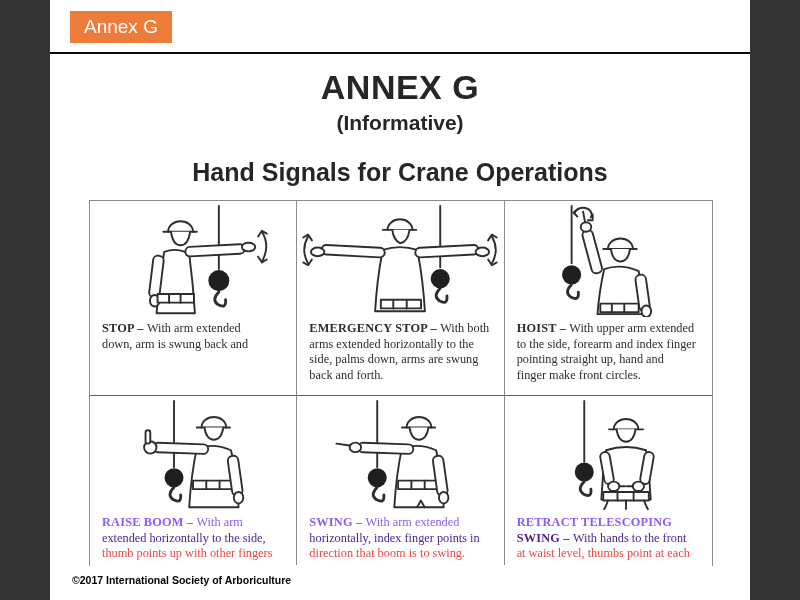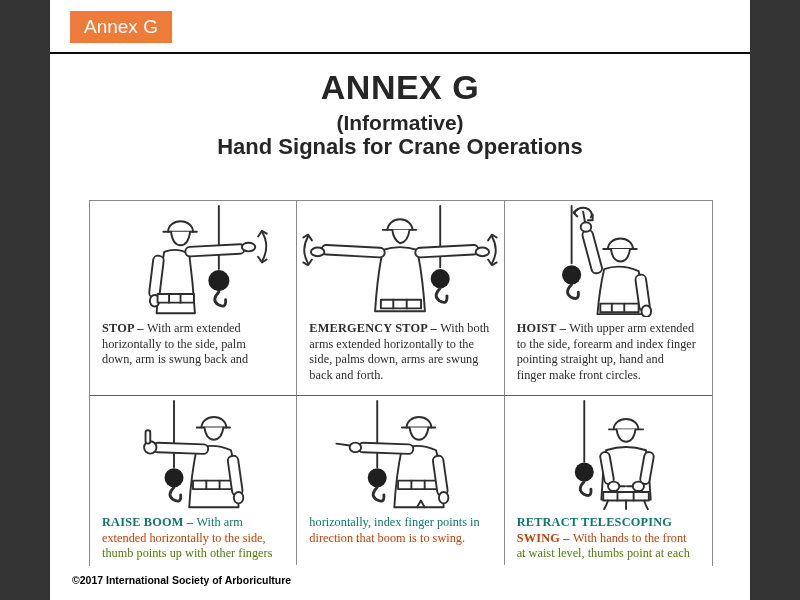--- a/index.html
+++ b/index.html
@@ -17,21 +17,21 @@
     padding:0 14px; line-height:32px;
     background:#ed7b39; color:#ffffff; font-size:19px;
   }
   .top-rule {
     position:absolute; left:50px; top:52px; width:700px; height:2px; background:#0b0b0b;
   }
 
   .title-line { position:absolute; left:50px; width:700px; text-align:center; font-weight:bold; color:#262626; }
   .title-annex   { top:68px;  font-size:34px; letter-spacing:0.5px; }
   .title-sub     { top:111px; font-size:21px; }
-  .title-heading { top:134px; font-size:22px; }
+  .title-heading { top:158px; font-size:25px; }
 
   .signal-table {
     position:absolute; left:89px; top:200px; width:624px; height:366px;
     box-sizing:border-box; background:#fff;
     border:1px solid #8a8a8a; border-bottom:none;
     display:grid; grid-template-columns:1fr 1fr 1fr; grid-template-rows:195px 169px;
     overflow:hidden;
   }
   .cell { box-sizing:border-box; border-right:1px solid #8a8a8a; overflow:hidden; }
   .cell.col3 { border-right:none; }
@@ -41,23 +41,23 @@
   .illus svg { display:block; margin:0 auto; }
   .row1 .illus svg { height:113px; width:200px; }
   .row2 .illus svg { height:112px; width:200px; }
 
   .caption {
     margin:4px 8px 0 12px;
     font-family:"Liberation Serif", serif;
     font-size:12.3px; line-height:15.6px; color:#2d2d2d;
   }
   .caption strong { font-weight:bold; letter-spacing:0.2px; }
-  .fade .cap-line:nth-child(1) { color:#0f766e; }
-  .fade .cap-line:nth-child(2) { color:#c2410c; }
-  .fade .cap-line:nth-child(3) { color:#4d7c0f; }
+  .fade .cap-line:nth-child(1) { color:#8b5cf6; }
+  .fade .cap-line:nth-child(2) { color:#4c1d95; }
+  .fade .cap-line:nth-child(3) { color:#ef4444; }
 
   .copyright {
     position:absolute; left:72px; top:574px;
     font-size:10.5px; font-weight:bold; color:#000;
   }
 
   .fig { stroke:#2e2e2e; stroke-width:2; fill:none; stroke-linecap:round; stroke-linejoin:round; }
 </style>
 </head>
 <body style="background: rgb(255, 255, 255);">
@@ -95,21 +95,20 @@
           <line x1="73" y1="29" x2="108" y2="29"></line>
           <path d="M81,29 q2,14 10,14 q8,0 10,-14" fill="#fff"></path>
           <path d="M176,29 q9,15 0,31"></path>
           <path d="M172,34 l4,-6 l5,3"></path>
             <path d="M172,55 l4,6 l5,-3"></path>
         </g>
       </svg>
     </div>
     <div class="caption">
         <div class="cap-line"><strong>STOP – </strong>With arm extended</div>
-        <div class="cap-line">horizontally to the side, palm</div>
         <div class="cap-line">down, arm is swung back and</div>
       </div>
   </div>
 
   <div class="cell row1 col2">
     <div class="illus">
       <svg viewBox="0 0 208 118" preserveAspectRatio="xMidYMid meet">
         <g class="fig">
           <line x1="146" y1="2" x2="146" y2="66"></line>
           <circle cx="146" cy="78" r="10" fill="#1f1f1f" stroke="none"></circle>
@@ -221,20 +220,21 @@
           <ellipse cx="57" cy="51" rx="6" ry="5" fill="#fff"></ellipse>
           <line x1="51" y1="49" x2="37" y2="47"></line>
           <path d="M111,30 a13,11 0 0 1 26,0" fill="#fff"></path>
           <line x1="106" y1="30" x2="141" y2="30"></line>
           <path d="M114,30 q2,13 10,13 q8,0 10,-13" fill="#fff"></path>
           <path d="M122,114 l4,-7 l4,7"></path>
         </g>
       </svg>
     </div>
     <div class="caption">
+        <div class="cap-line"><strong>SWING – </strong>With arm extended</div>
         <div class="cap-line">horizontally, index finger points in</div>
         <div class="cap-line">direction that boom is to swing.</div>
       </div>
   </div>
 
   <div class="cell row2 col3 fade">
     <div class="illus">
       <svg viewBox="0 0 208 118" preserveAspectRatio="xMidYMid meet">
         <g class="fig">
           <line x1="79" y1="2" x2="79" y2="66"></line>

